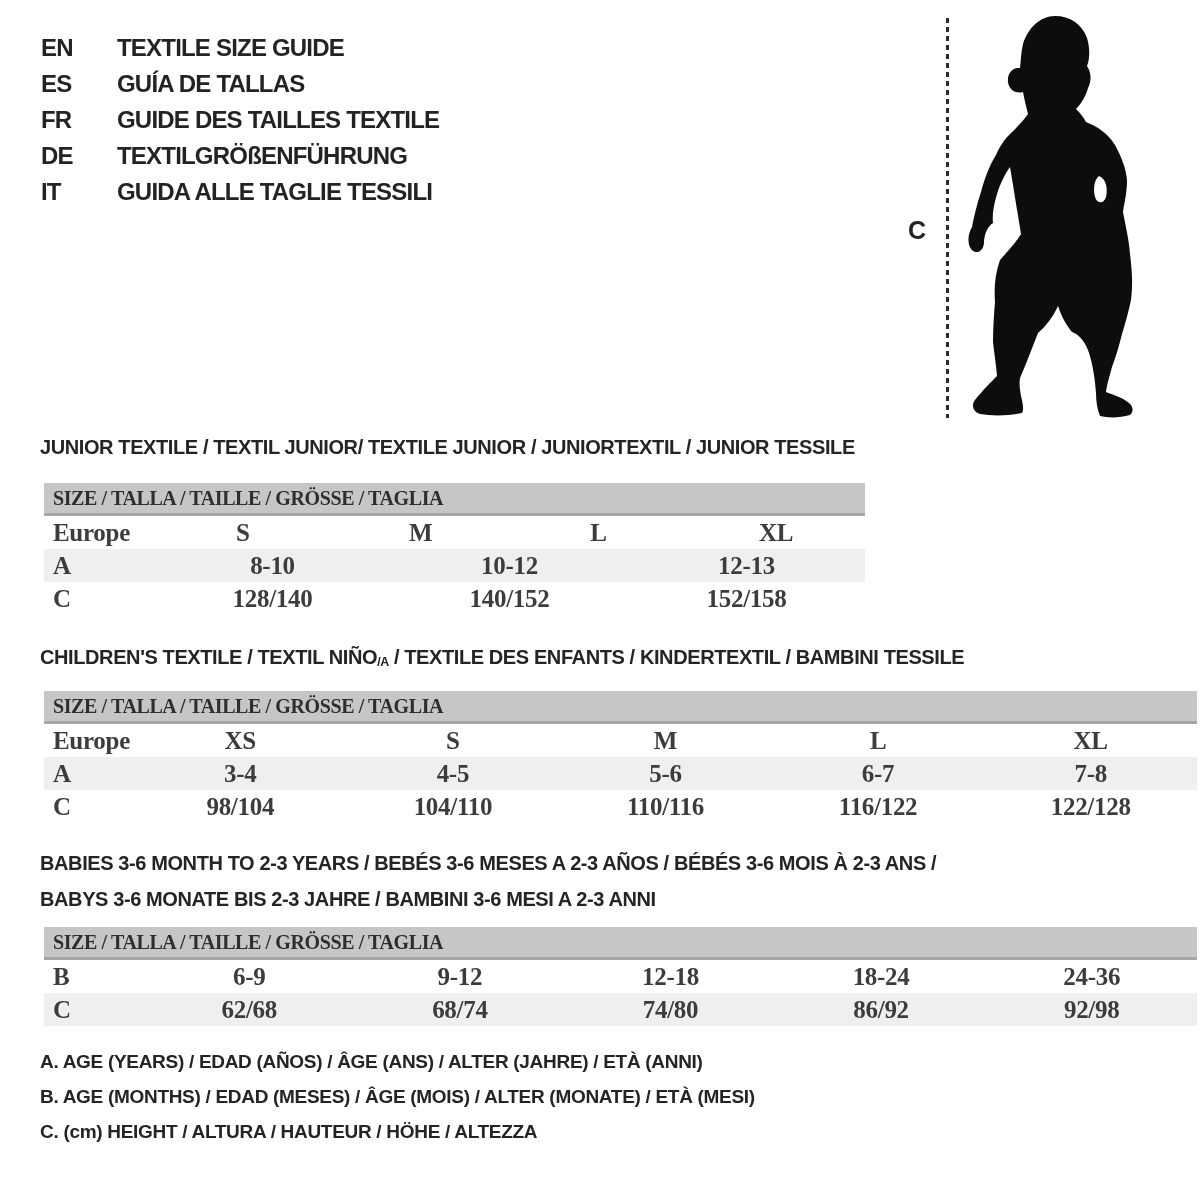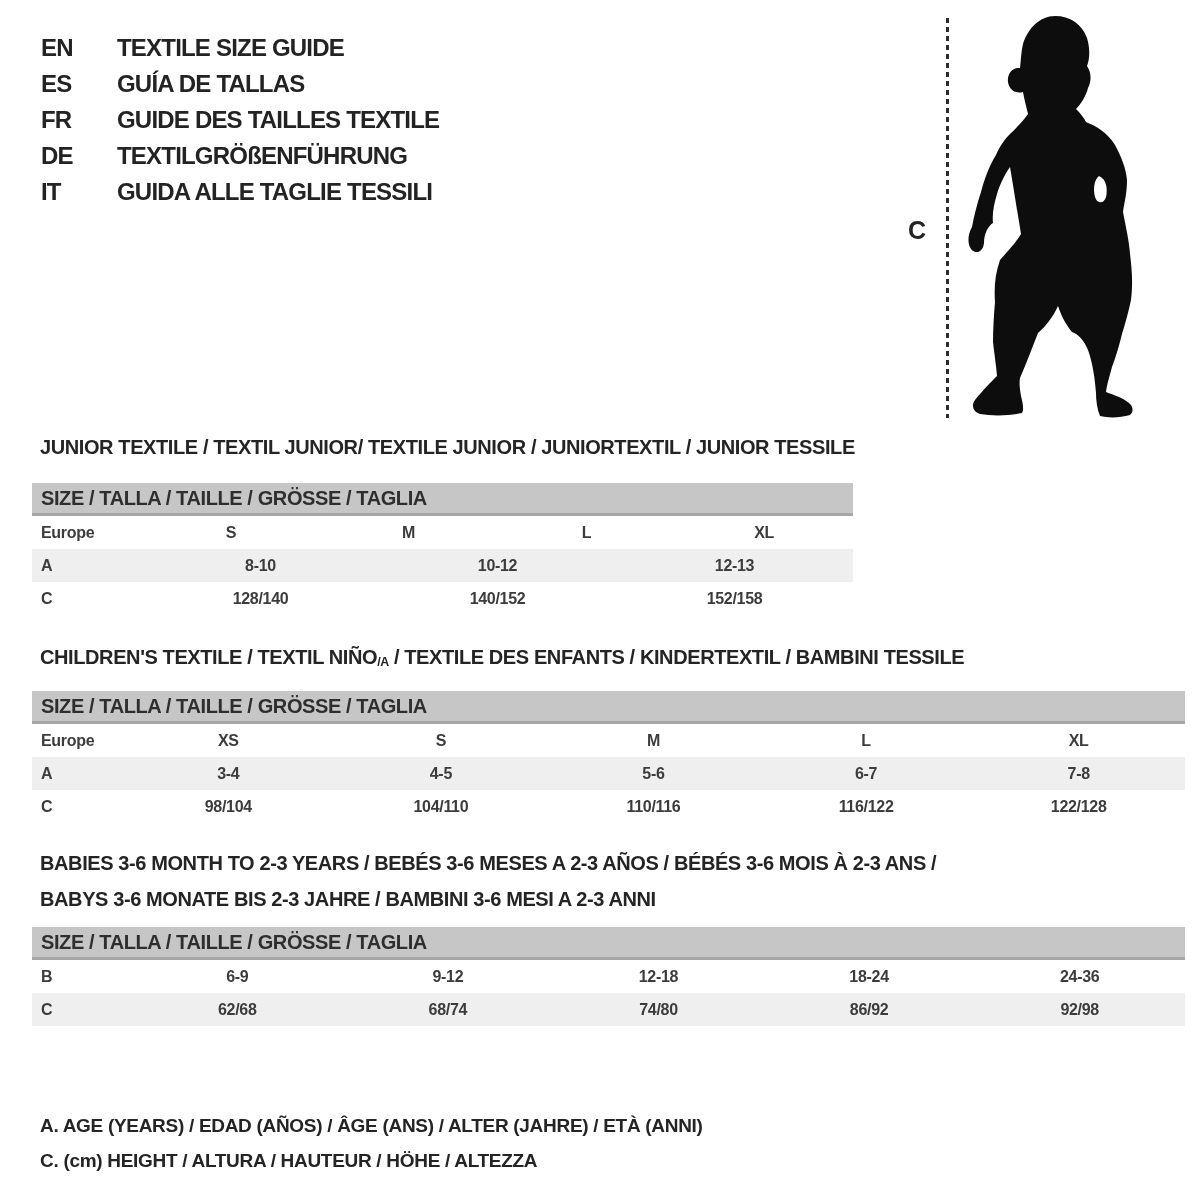--- a/index.html
+++ b/index.html
@@ -18,42 +18,42 @@
     position:absolute;left:946px;top:18px;width:3px;height:400px;
     background:repeating-linear-gradient(to bottom,#2c2c2c 0 5px,transparent 5px 9px);
   }
   .c-label{position:absolute;left:908px;top:216px;font-size:25px;letter-spacing:-0.5px;}
   .baby-svg{position:absolute;left:960px;top:12px;}
   
   .sec-title{position:absolute;left:40px;font-size:20px;line-height:36px;
     letter-spacing:-0.4px;white-space:nowrap;color:#242424;}
   .title-line{height:36px;}
   .sub{font-size:0.62em;vertical-align:-0.18em;}
-  .size-table{position:absolute;left:32px;}
+  .size-table{position:absolute;left:44px;font-family:Liberation Serif, serif;}
   .t-header{
     height:33px;line-height:30px;box-sizing:border-box;
     background:#c6c6c6;border-bottom:3px solid #a6a6a6;
     padding-left:9px;font-size:20px;letter-spacing:-0.4px;color:#2e2e2e;
   }
-  .t-row{display:flex;height:33px;line-height:33px;font-size:16px;
+  .t-row{display:flex;height:33px;line-height:33px;font-size:25px;
     letter-spacing:-0.3px;color:#3c3c3c;}
   .t-body .t-row:nth-child(even){background:#efefef;}
   .row-label{padding-left:9px;flex:0 0 auto;}
   .cell{flex:1 1 0;text-align:center;}
   .s0 .sec-title{top:429px;}
   .s0 .size-table{top:483px;width:821px;}
   .s0 .row-label{width:101px;}
   .s1 .sec-title{top:639px;}
   .s1 .size-table{top:691px;width:1153px;}
   .s1 .row-label{width:81px;}
   .s2 .sec-title{top:845px;}
   .s2 .size-table{top:927px;width:1153px;}
   .s2 .row-label{width:91px;}
   
-  .legend{position:absolute;left:40px;top:1108px;font-size:19px;
+  .legend{position:absolute;left:40px;top:1044px;font-size:19px;
     line-height:35px;letter-spacing:-0.3px;color:#242424;}
   .legend-line{white-space:nowrap;}
 </style>
 </head>
 <body>
 
 <div class="lang-block">
     <div class="lang-row">
       <span class="lang-code">EN</span>
       <span class="lang-title">TEXTILE SIZE GUIDE</span>
@@ -189,14 +189,15 @@
             <span class="cell">86/92</span>
             <span class="cell">92/98</span>
           </div>
         </div>
       </div>
     </div>
   </div>
 
 <div class="legend" id="legend">
     <div class="legend-line">A. AGE (YEARS) / EDAD (AÑOS) / ÂGE (ANS) / ALTER (JAHRE) / ETÀ (ANNI)</div>
+    <div class="legend-line">B. AGE (MONTHS) / EDAD (MESES) / ÂGE (MOIS) / ALTER (MONATE) / ETÀ (MESI)</div>
     <div class="legend-line">C. (cm) HEIGHT / ALTURA / HAUTEUR / HÖHE / ALTEZZA</div>
   </div>
 
 </body></html>

